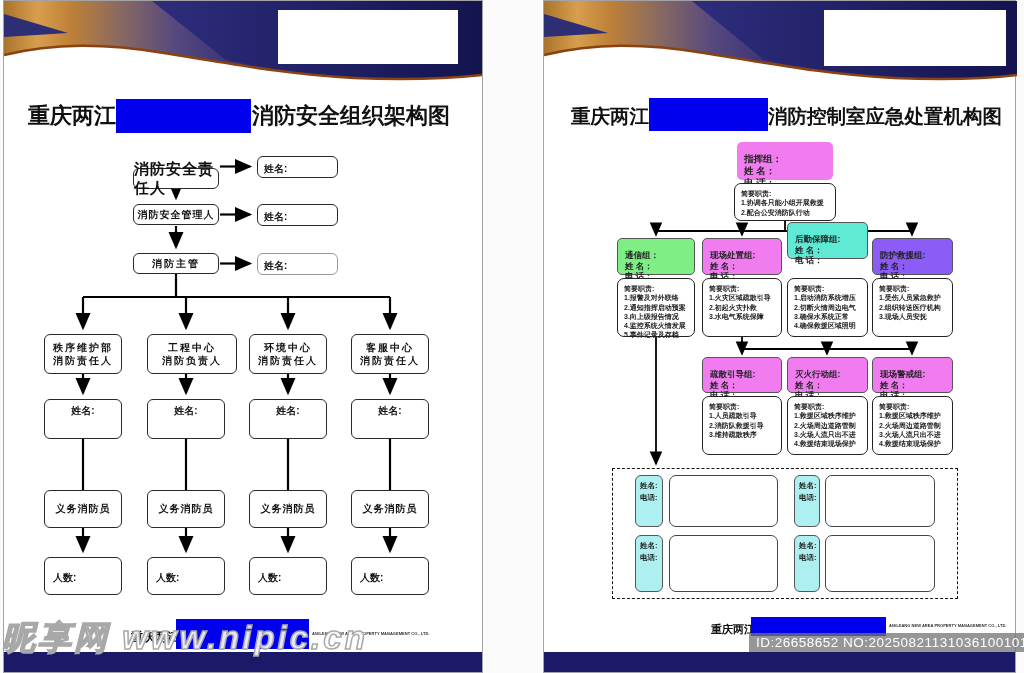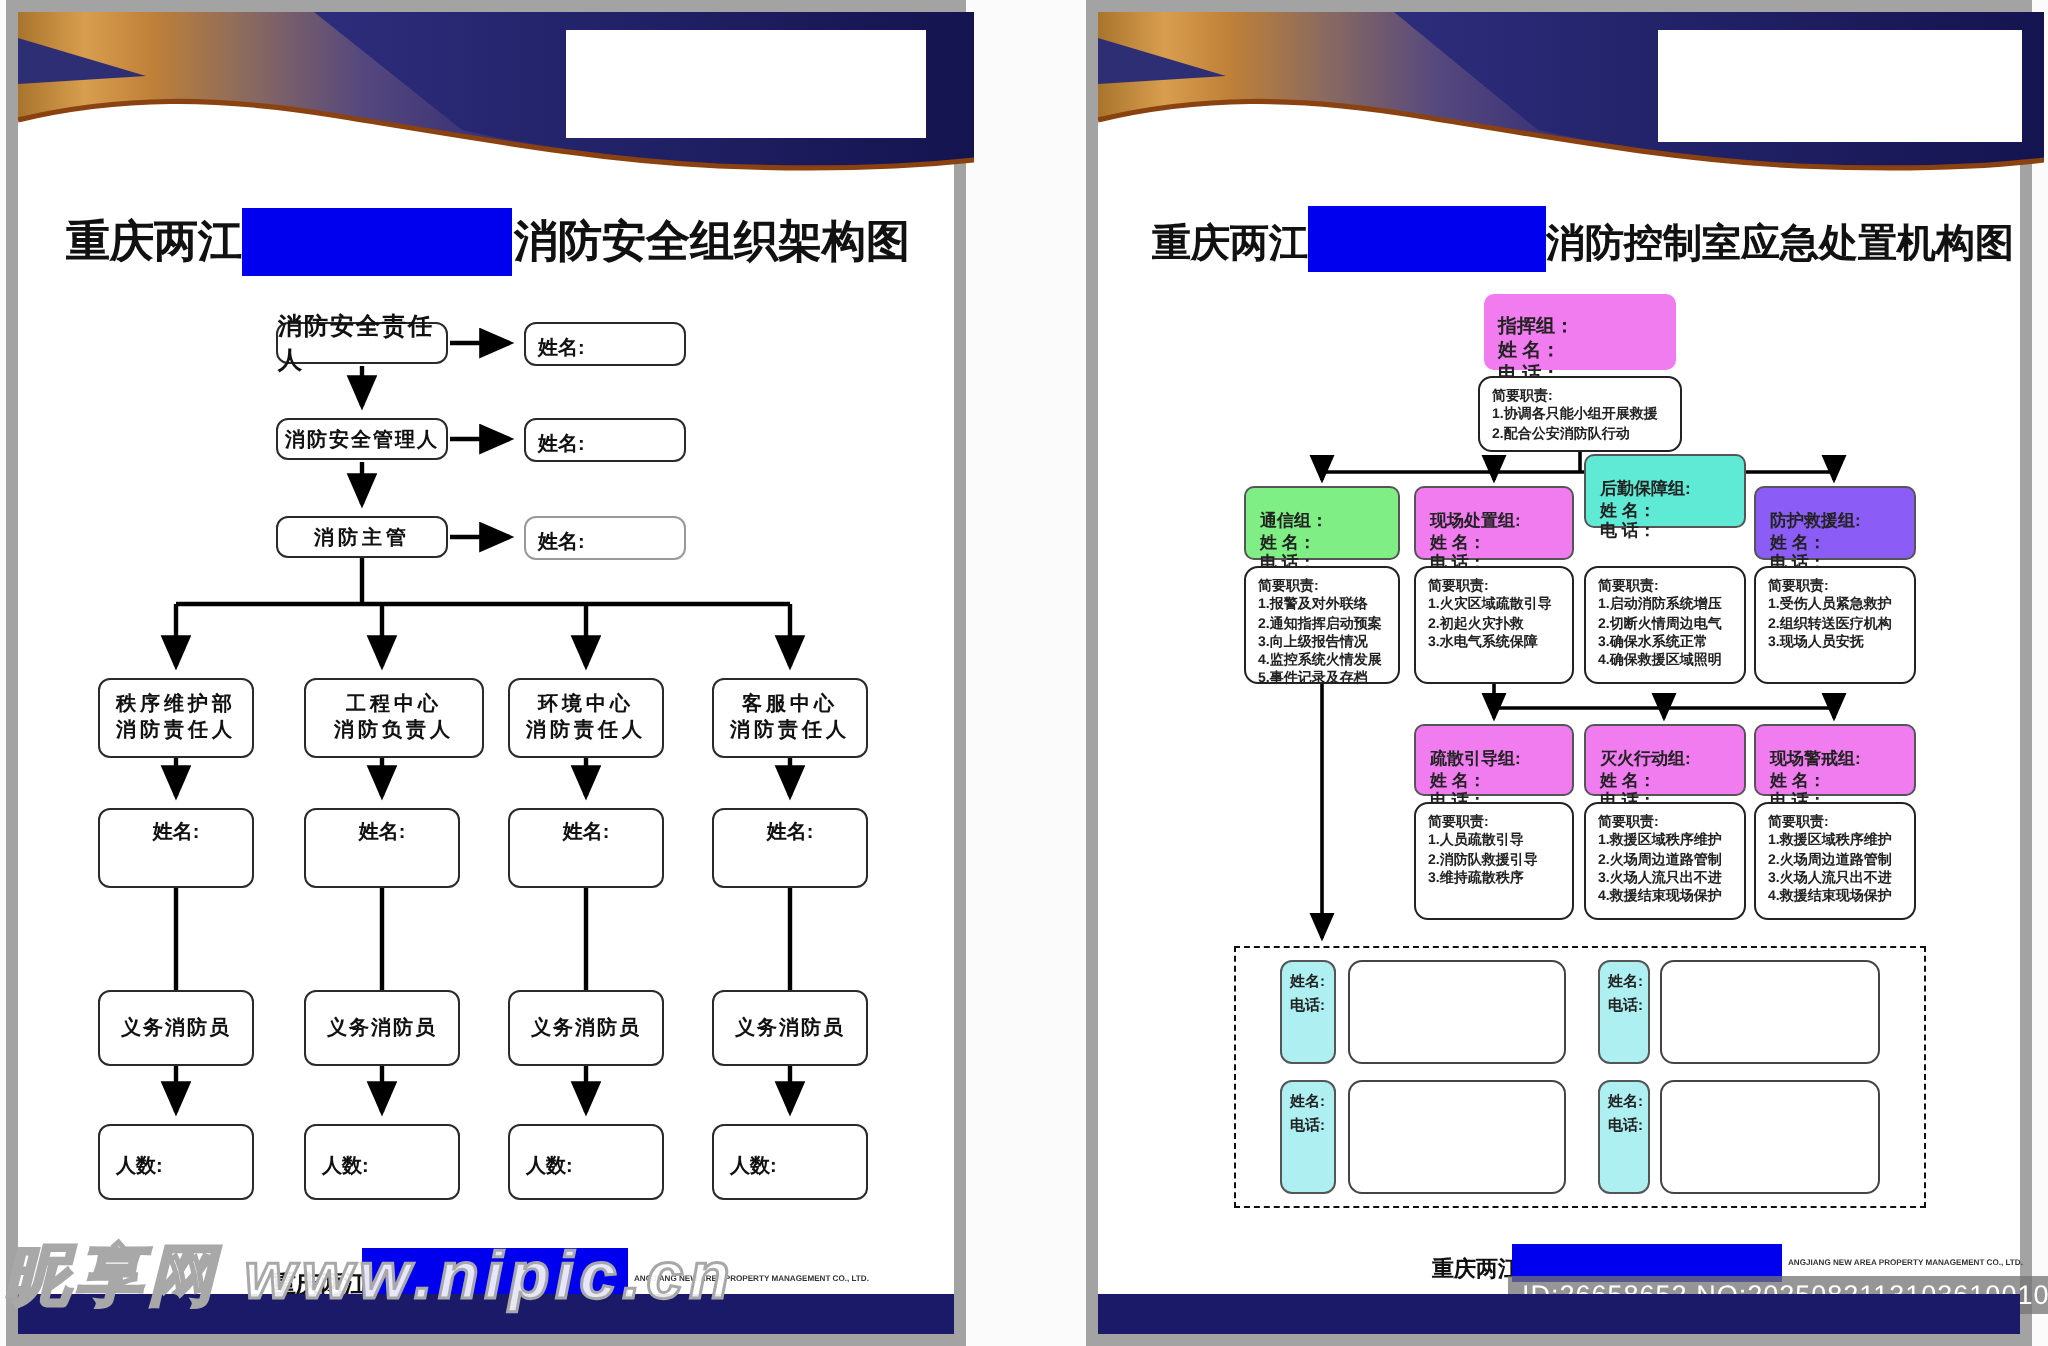--- a/index.html
+++ b/index.html
@@ -1,18 +1,18 @@
 <!DOCTYPE html>
 <html><head>
 <meta charset="utf-8">
 <style>
   html,body{margin:0;padding:0;}
   body{width:1024px;height:673px;position:relative;background:#fbfbfb;
        font-family:"Liberation Sans","DejaVu Sans",sans-serif;overflow:hidden;}
-  .poster{position:absolute;top:0;height:673px;background:#fff;border:6px solid #a3a3a3;box-sizing:border-box;}
+  .poster{position:absolute;top:0;height:673px;background:#fff;border:1px solid #a3a3a3;box-sizing:border-box;}
   #posterL{left:3px;width:480px;}
   #posterR{left:543px;width:473px;}
   .hdr-svg{position:absolute;left:0;top:0;}
   .blank-box{position:absolute;background:#fff;}
   .title-row{position:absolute;font-family:"Liberation Serif","DejaVu Serif",serif;font-weight:bold;color:#111;white-space:nowrap;}
   .redact{position:absolute;}
   .abs{position:absolute;box-sizing:border-box;}
   .box{border:1.6px solid #2a2a2a;border-radius:6px;background:#fff;}
   .cbox{display:flex;align-items:center;justify-content:center;font-weight:bold;color:#111;}
   .lt{font-weight:bold;color:#111;}
@@ -93,21 +93,21 @@
         <path d="M182,438 V489"></path>
         <path d="M284,438 V489"></path>
         <path d="M386,438 V489"></path>
       <path d="M79,527 V550" marker-end="url(#arwL)"></path>
       <path d="M182,527 V550" marker-end="url(#arwL)"></path>
       <path d="M284,527 V550" marker-end="url(#arwL)"></path>
       <path d="M386,527 V550" marker-end="url(#arwL)"></path>
     </g>
   </svg>
 
-  <div class="abs box cbox" style="left:129px;top:155px;width:86px;height:21px;font-size:12px;letter-spacing:1px;">消防安全责任人</div>
+  <div class="abs box cbox" style="left:129px;top:167px;width:86px;height:21px;font-size:15px;letter-spacing:1px;">消防安全责任人</div>
   <div class="abs box lt" style="left:253px;top:155px;width:81px;height:22px;font-size:10px;padding:5px 0 0 6px;">姓名:</div>
   <div class="abs box cbox" style="left:129px;top:203px;width:86px;height:21px;font-size:10px;letter-spacing:1px;">消防安全管理人</div>
   <div class="abs box lt" style="left:253px;top:203px;width:81px;height:22px;font-size:10px;padding:5px 0 0 6px;">姓名:</div>
   <div class="abs box cbox" style="left:129px;top:252px;width:86px;height:21px;font-size:10px;letter-spacing:2px;">消防主管</div>
   <div class="abs box lt" style="left:253px;top:252px;width:81px;height:22px;font-size:10px;padding:5px 0 0 6px;border-color:#999;">姓名:</div>
 
   <div class="abs box colhd" style="left:40px;top:333px;width:78px;height:40px;text-align:right;">
     <div>秩序维护部</div>
     <div>消防责任人</div>
   </div>

